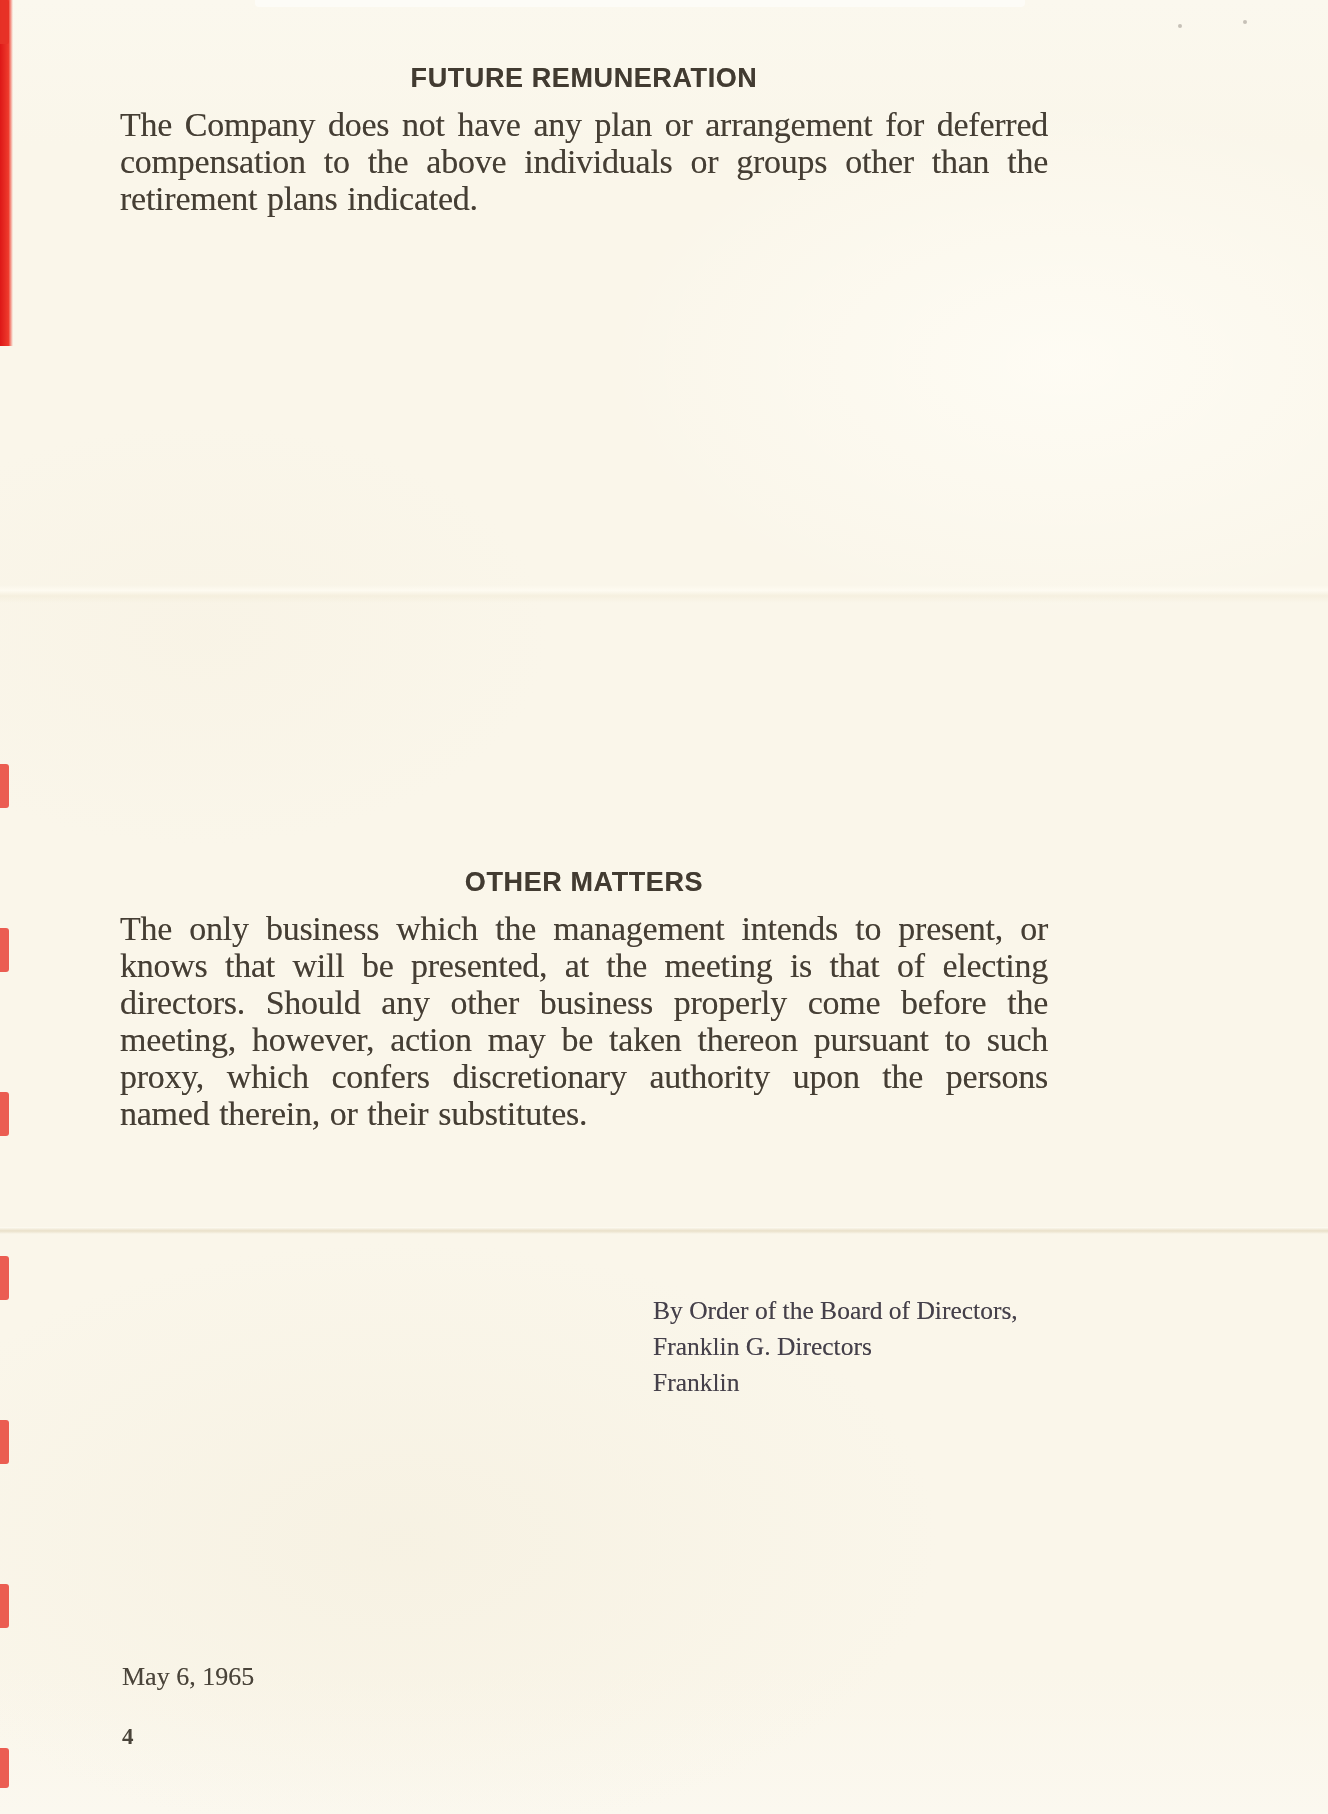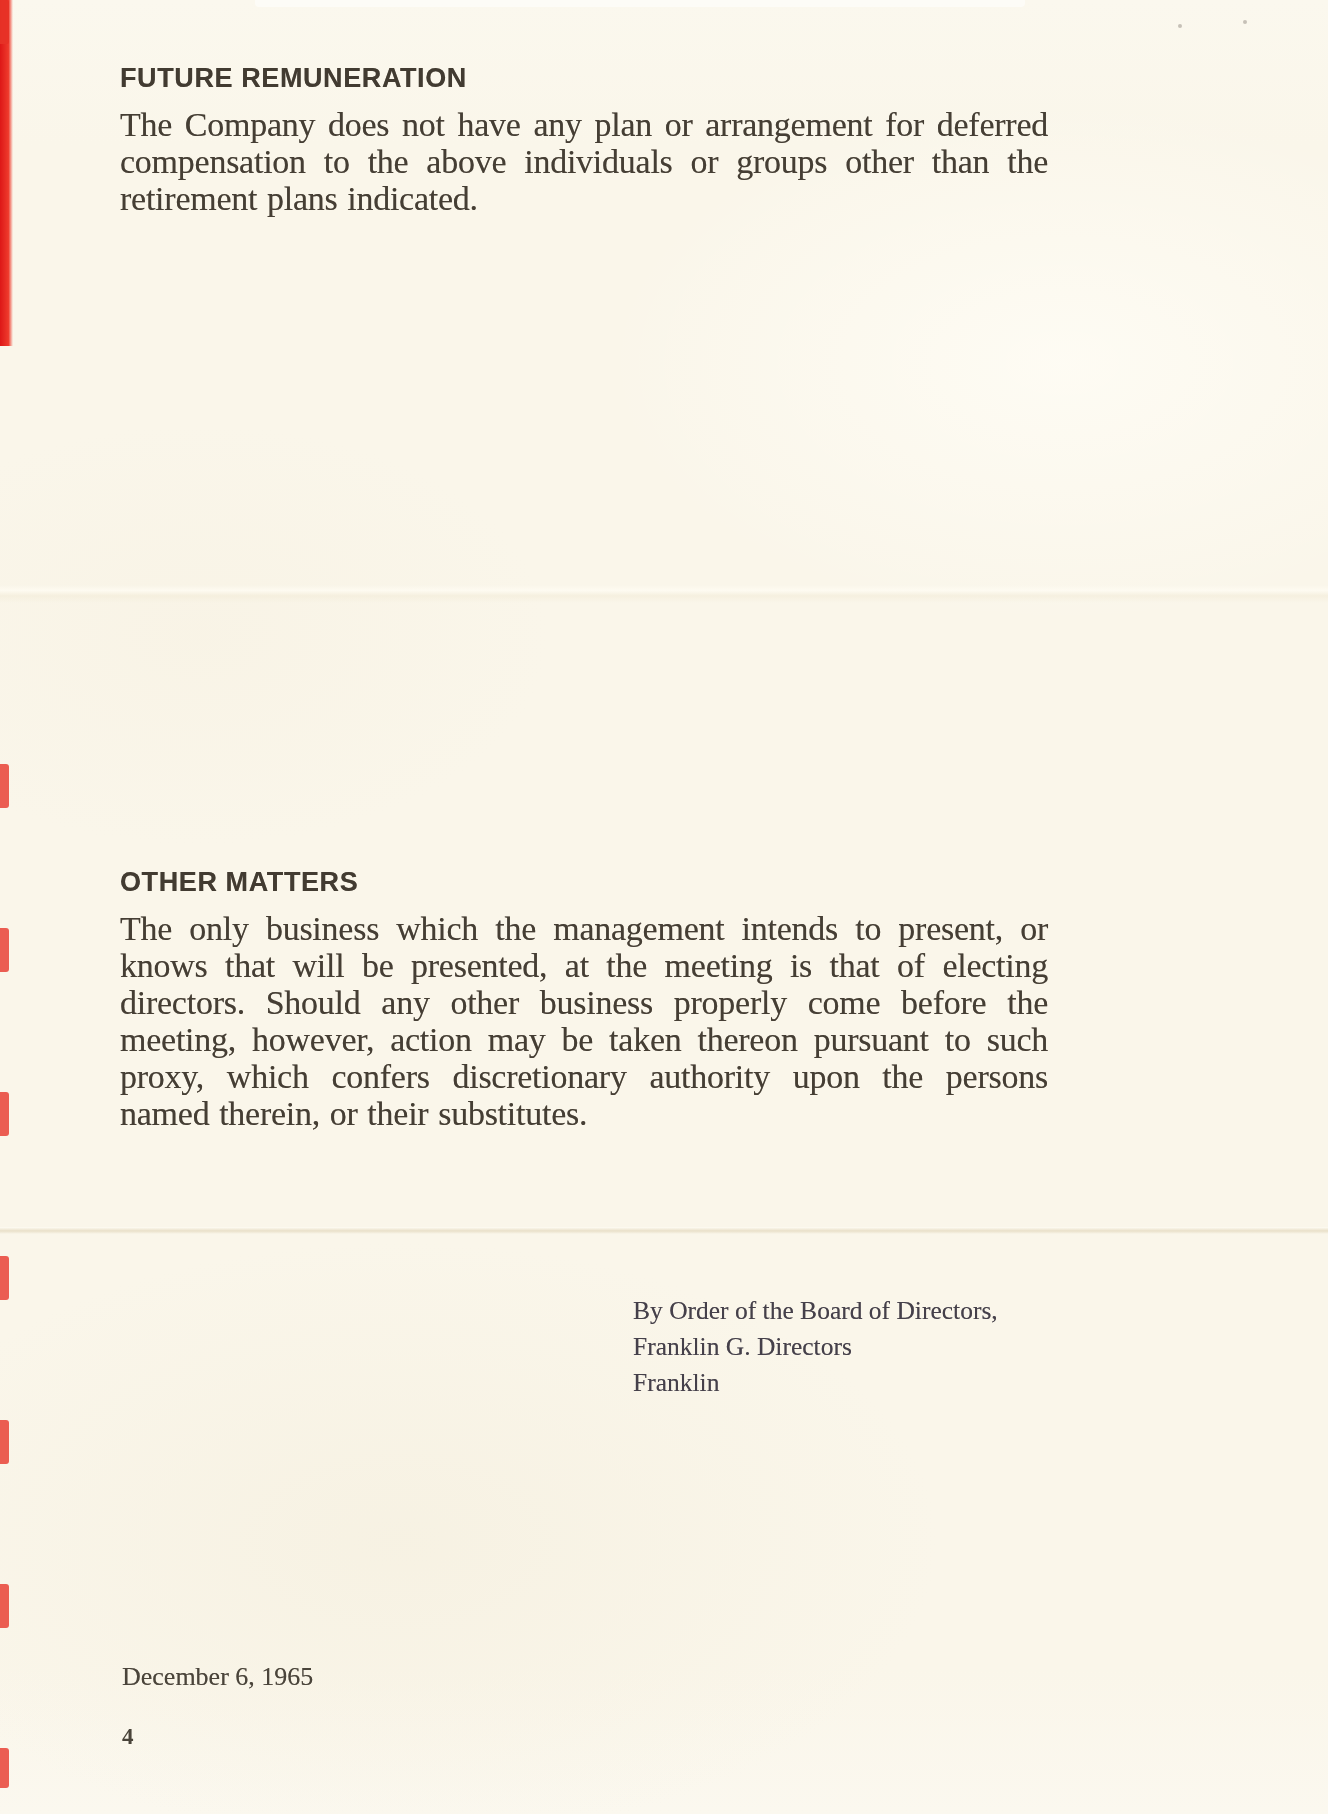--- a/index.html
+++ b/index.html
@@ -36,29 +36,29 @@
   }
   .speck{position:absolute;width:4px;height:4px;border-radius:50%;background:#9a948a;opacity:.55;}
   .speck-1{left:1178px;top:24px}.speck-2{left:1243px;top:20px}
 
   
   .doc-section{position:absolute;left:120px;width:928px;z-index:2;}
   .s1{top:58px}.s2{top:299px}.s3{top:543px}.s4{top:862px}
   .section-heading{
     font-family:"Liberation Sans", sans-serif;font-weight:bold;
     font-size:27px;line-height:40px;letter-spacing:.6px;
-    text-align:left;color:#423b31;margin:0 0 8px 0;white-space:pre-line;
+    text-align:center;color:#423b31;margin:0 0 8px 0;white-space:pre-line;
     text-shadow:0 0 .5px rgba(66,59,49,.55);
   }
   .section-body{
     font-size:34px;line-height:37px;margin:0;
     text-align:justify;letter-spacing:-.25px;word-spacing:1.5px;
     color:#453e34;text-shadow:0 0 .4px rgba(69,62,52,.5);
   }
-  .signature{position:absolute;left:633px;top:1293px;z-index:2;font-size:25.5px;line-height:36px;color:#45404a;}
+  .signature{position:absolute;left:653px;top:1293px;z-index:2;font-size:25.5px;line-height:36px;color:#45404a;}
   .signature .sig-line{text-shadow:0 0 .4px rgba(69,64,74,.5);}
   .date-line{position:absolute;left:122px;top:1662px;z-index:2;font-size:26px;color:#4a443a;text-shadow:0 0 .4px rgba(74,68,58,.5);}
   .page-number{position:absolute;left:122px;top:1724px;z-index:2;font-size:23px;font-weight:bold;color:#4a443a;}
 </style>
 </head>
 <body>
 
 <div class="page">
 
   <div class="top-edge"></div>
@@ -90,16 +90,16 @@
     <h2 class="section-heading">OTHER MATTERS</h2>
     <p class="section-body">The only business which the management intends to present, or knows that will be presented, at the meeting is that of electing directors. Should any other business properly come before the meeting, however, action may be taken thereon pursuant to such proxy, which confers discretionary authority upon the persons named therein, or their substitutes.</p>
   </section>
 
   <div class="signature">
     <div class="sig-line">By Order of the Board of Directors,</div>
     <div class="sig-line">Franklin G. Directors</div>
     <div class="sig-line">Franklin</div>
   </div>
 
-  <div class="date-line">December 6, 1965</div>
+  <div class="date-line">May 6, 1965</div>
   <div class="page-number">4</div>
 
 </div>
 
 </body></html>

